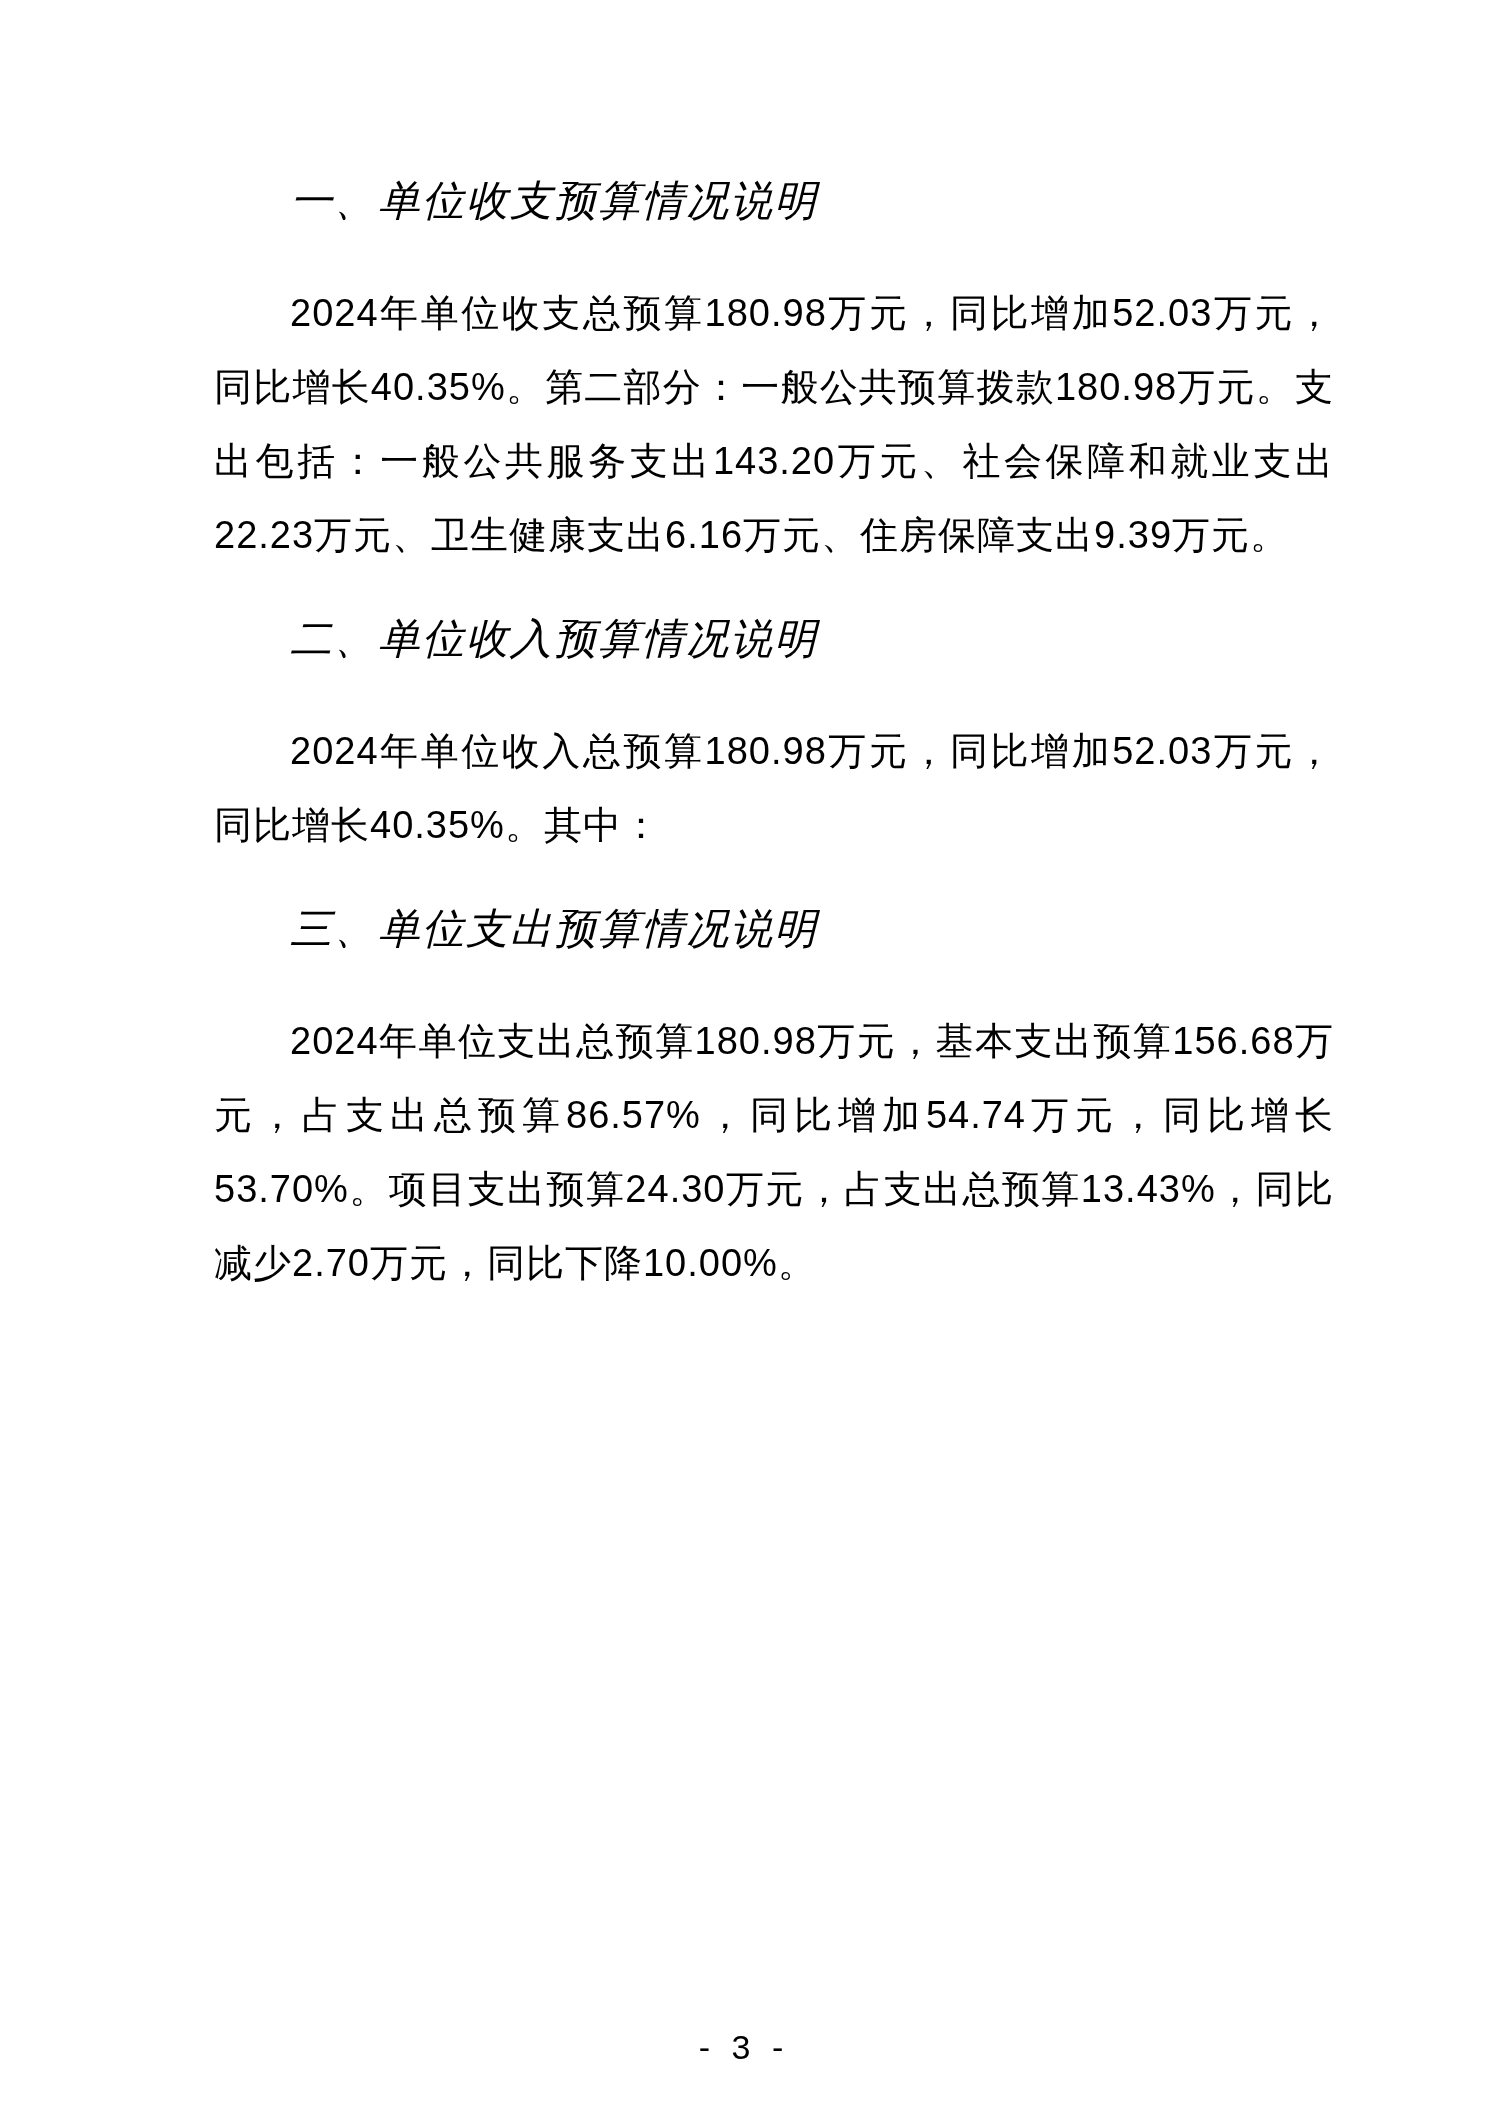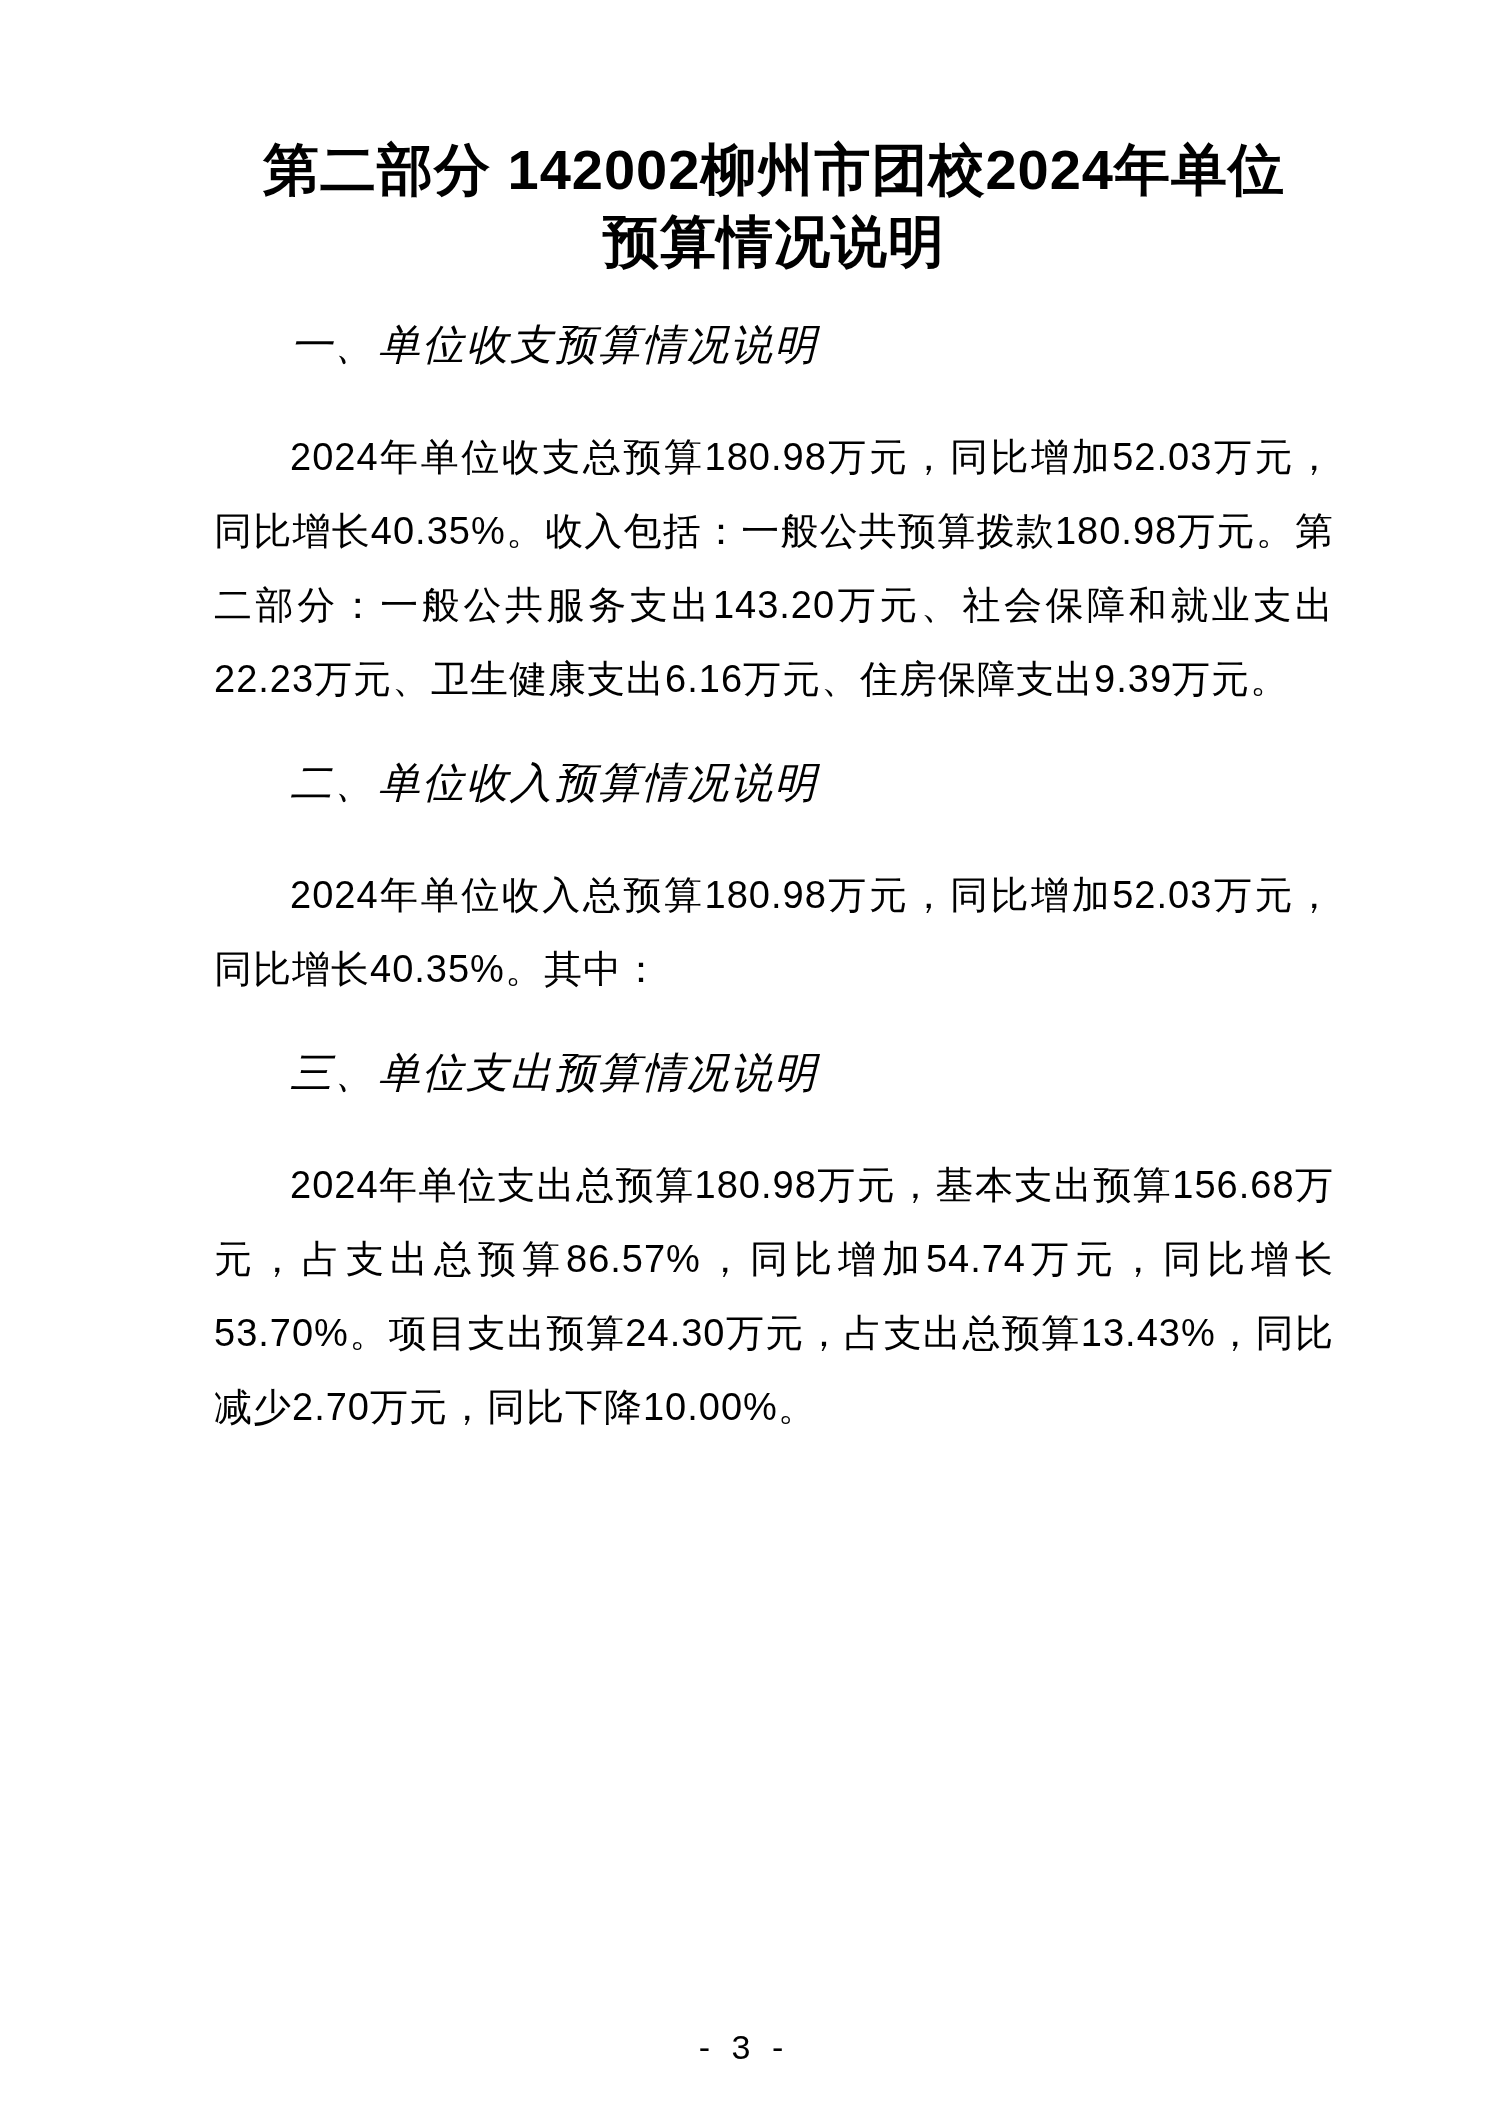--- a/index.html
+++ b/index.html
@@ -59,24 +59,23 @@
     font-size: 34px;
     letter-spacing: 6px;
   }
 </style>
 </head>
 <body>
 
 <div class="page">
   <div class="content">
 
-    <h1 class="doc-title">第二部分 142002柳州市团校2024年单位预算情况说明</h1>
 
     <h2 class="section-heading">一、单位收支预算情况说明</h2>
-    <p class="para">2024年单位收支总预算180.98万元，同比增加52.03万元，同比增长40.35%。收入包括：一般公共预算拨款180.98万元。第二部分：一般公共服务支出143.20万元、社会保障和就业支出22.23万元、卫生健康支出6.16万元、住房保障支出9.39万元。</p>
+    <p class="para">2024年单位收支总预算180.98万元，同比增加52.03万元，同比增长40.35%。第二部分：一般公共预算拨款180.98万元。支出包括：一般公共服务支出143.20万元、社会保障和就业支出22.23万元、卫生健康支出6.16万元、住房保障支出9.39万元。</p>
 
     <h2 class="section-heading">二、单位收入预算情况说明</h2>
     <p class="para">2024年单位收入总预算180.98万元，同比增加52.03万元，同比增长40.35%。其中：</p>
 
     <h2 class="section-heading">三、单位支出预算情况说明</h2>
     <p class="para">2024年单位支出总预算180.98万元，基本支出预算156.68万元，占支出总预算86.57%，同比增加54.74万元，同比增长53.70%。项目支出预算24.30万元，占支出总预算13.43%，同比减少2.70万元，同比下降10.00%。</p>
 
   </div>
 
   <div class="page-number">- 3 -</div>

